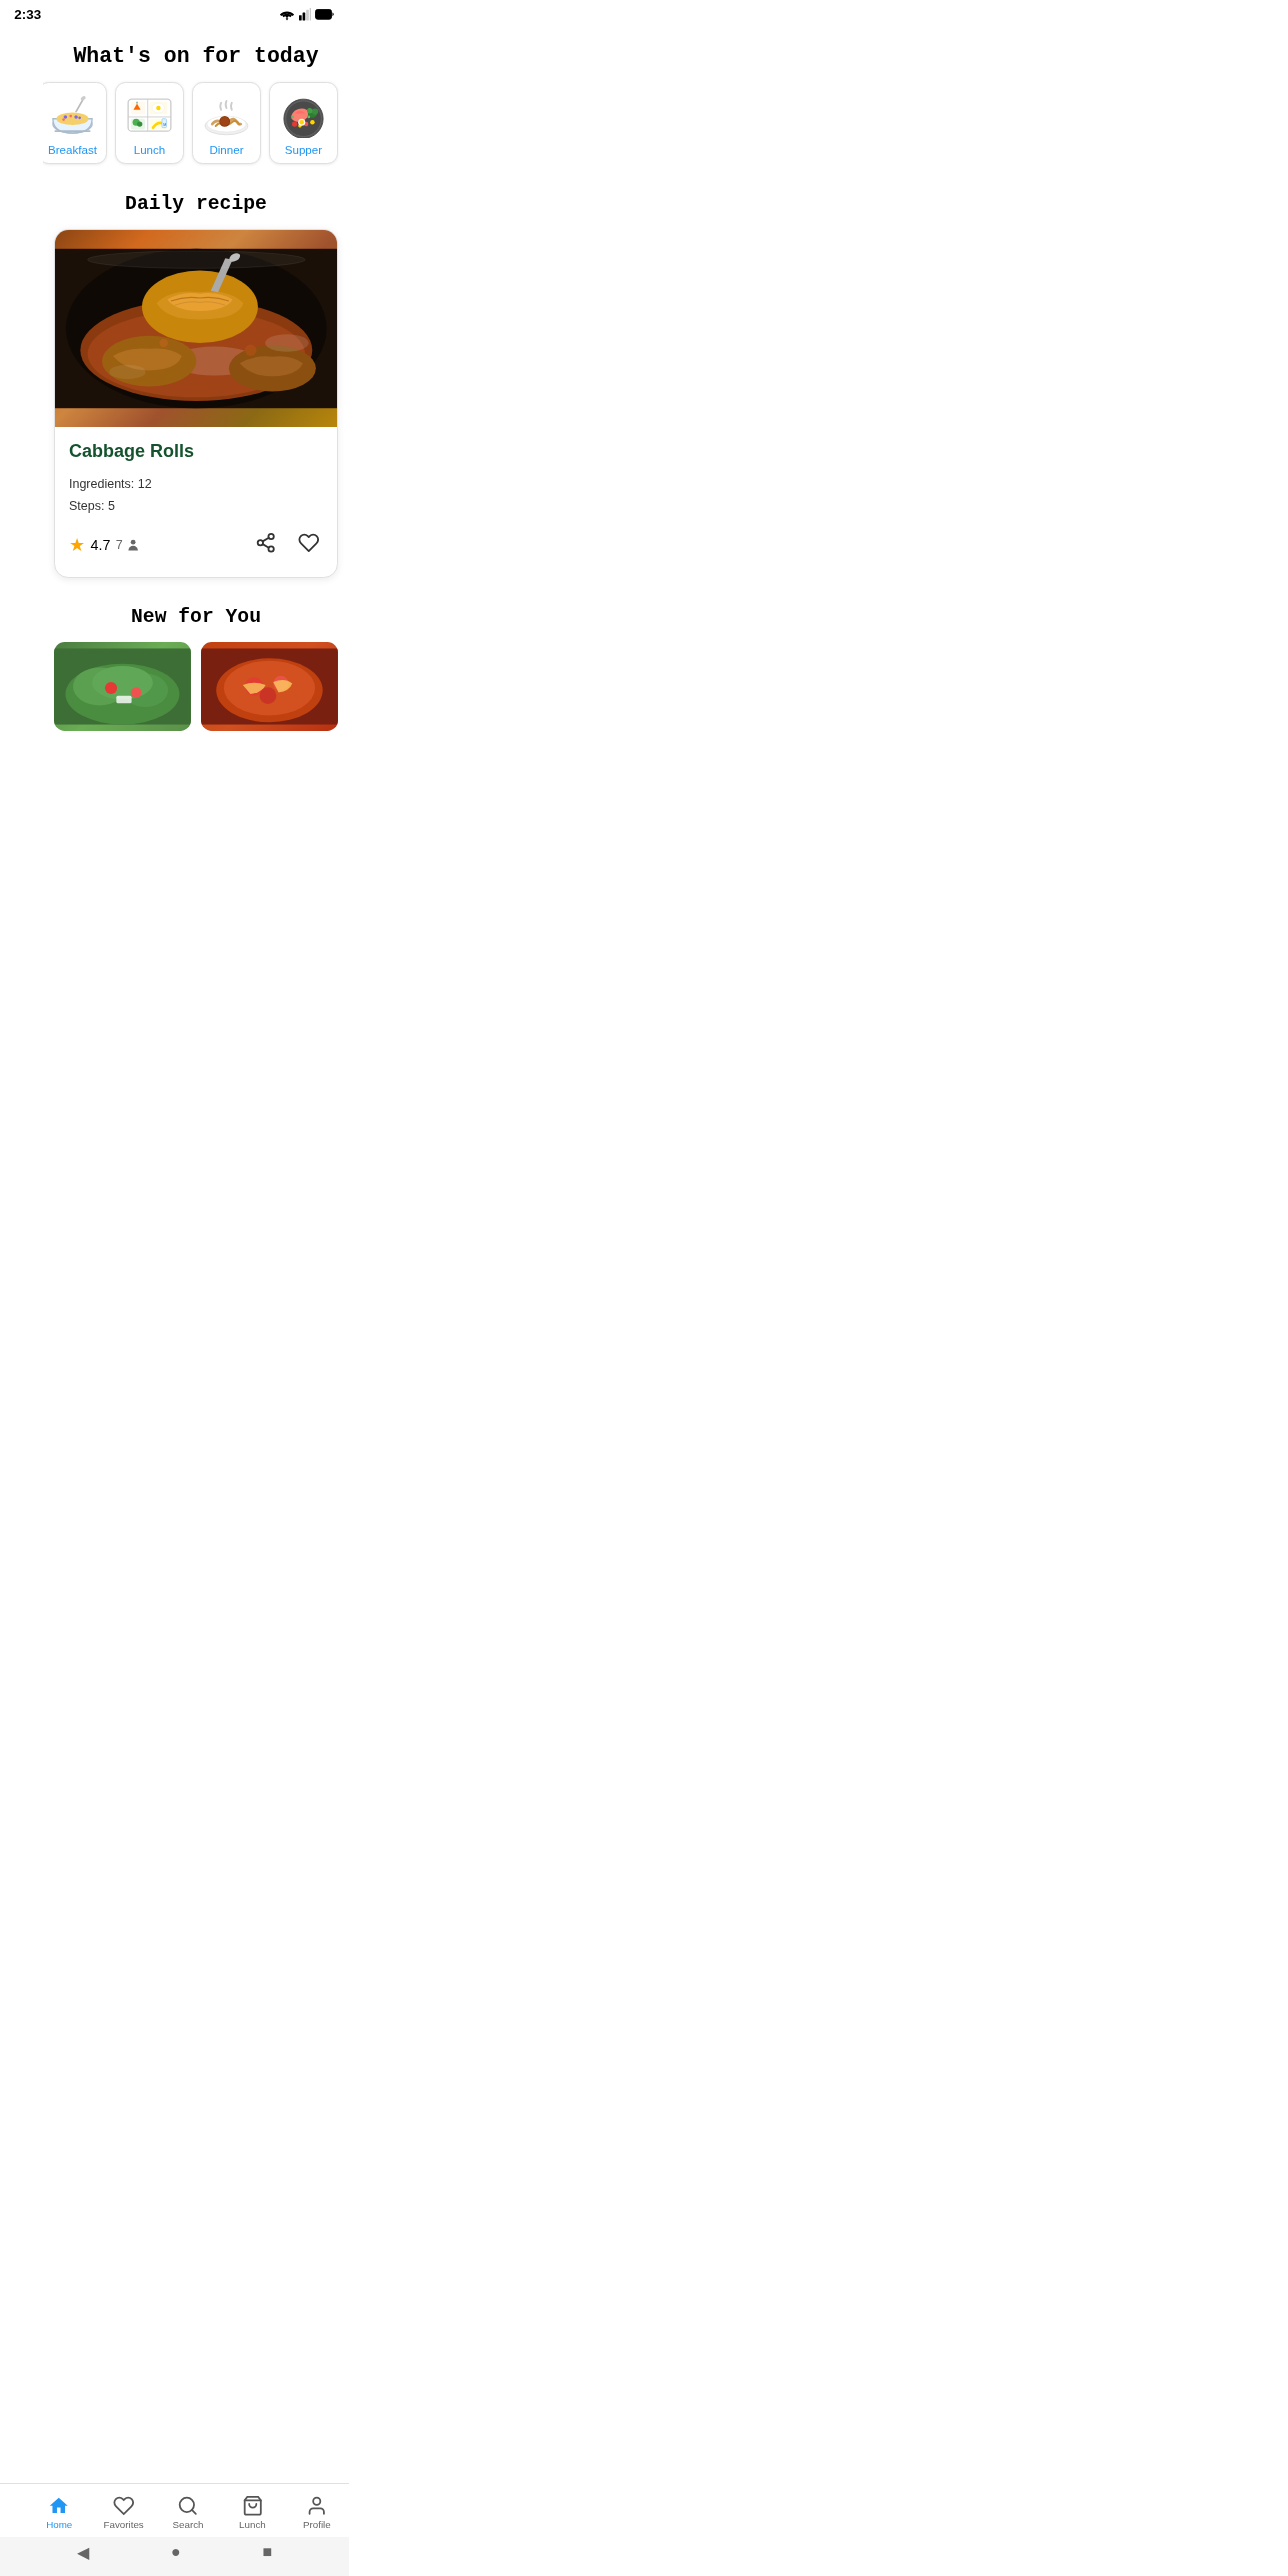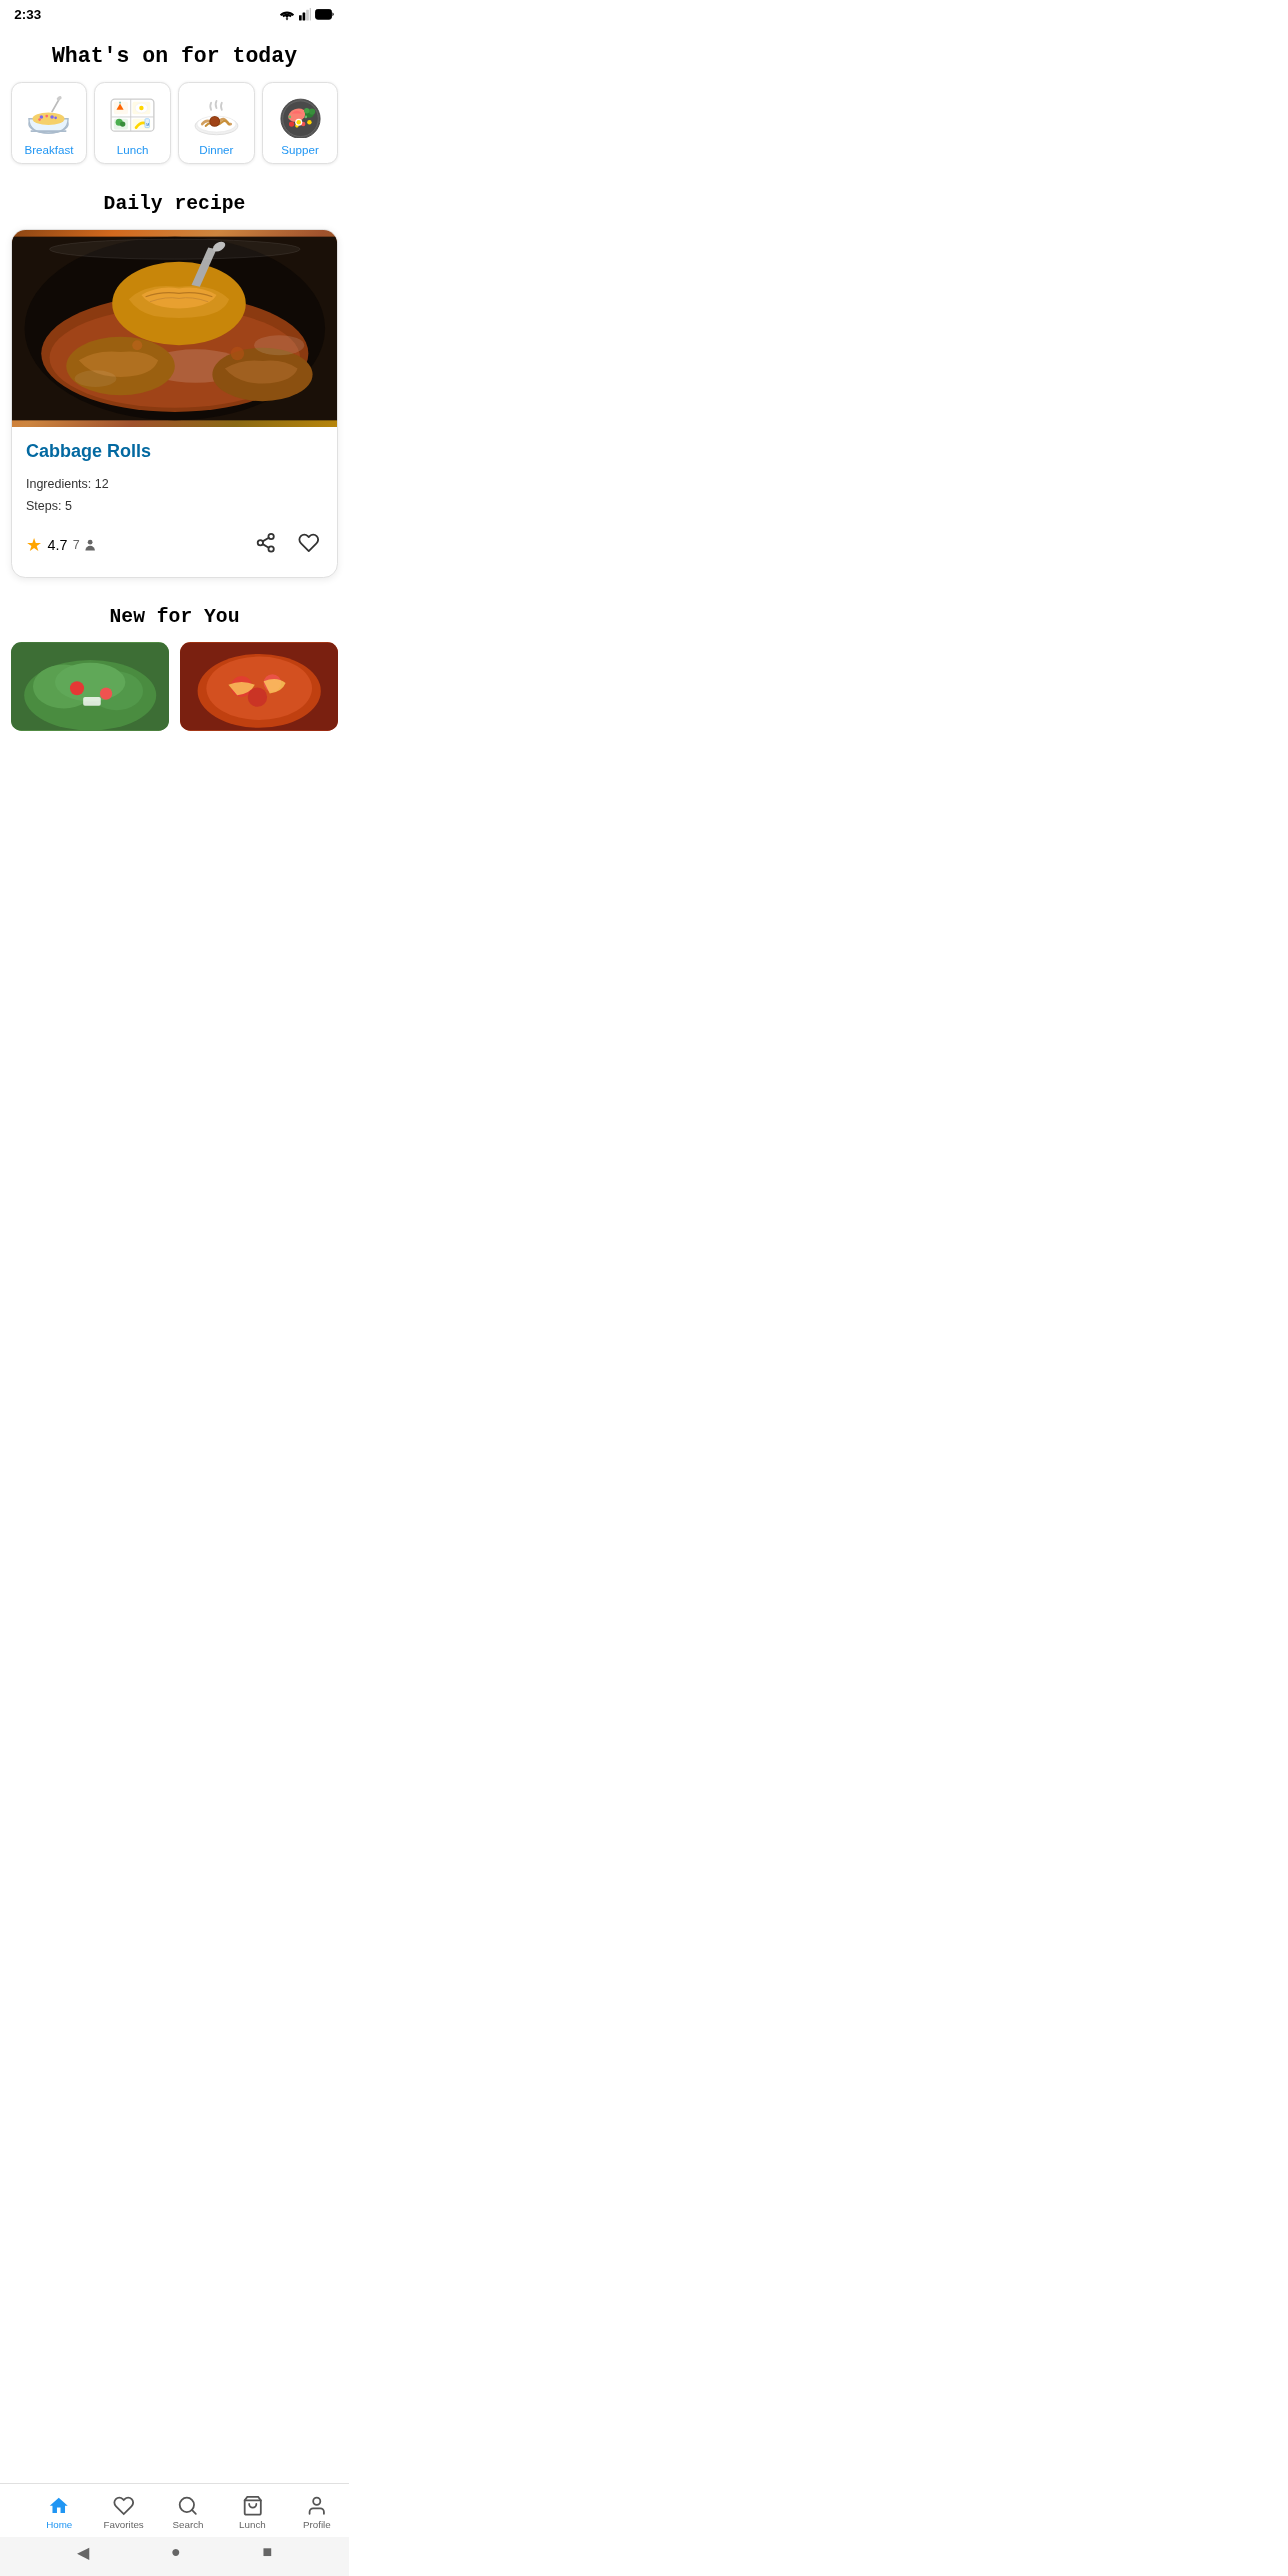--- a/index.html
+++ b/index.html
@@ -33,20 +33,21 @@
       gap: 3.6px;
     }
     .status-icons svg {
       fill: #000;
     }
 
     
     .main-content {
       padding: 0 0 72px;
       overflow-y: auto;
+      margin-left: 43px;
     }
 
     
     .page-title {
       font-size: 21.5px;
       font-weight: 700;
       text-align: center;
       padding: 18px 14.3px 14.3px;
       font-family: 'Courier New', monospace;
     }
@@ -103,21 +104,21 @@
       position: relative;
       overflow: hidden;
     }
 
     .recipe-info {
       padding: 14.3px;
     }
     .recipe-name {
       font-size: 18px;
       font-weight: 700;
-      color: #0369a1;
+      color: #14532d;
       margin-bottom: 10.7px;
     }
     .recipe-meta {
       font-size: 12.5px;
       color: #333;
       line-height: 1.8;
       margin-bottom: 10.7px;
     }
     .recipe-footer {
       display: flex;

